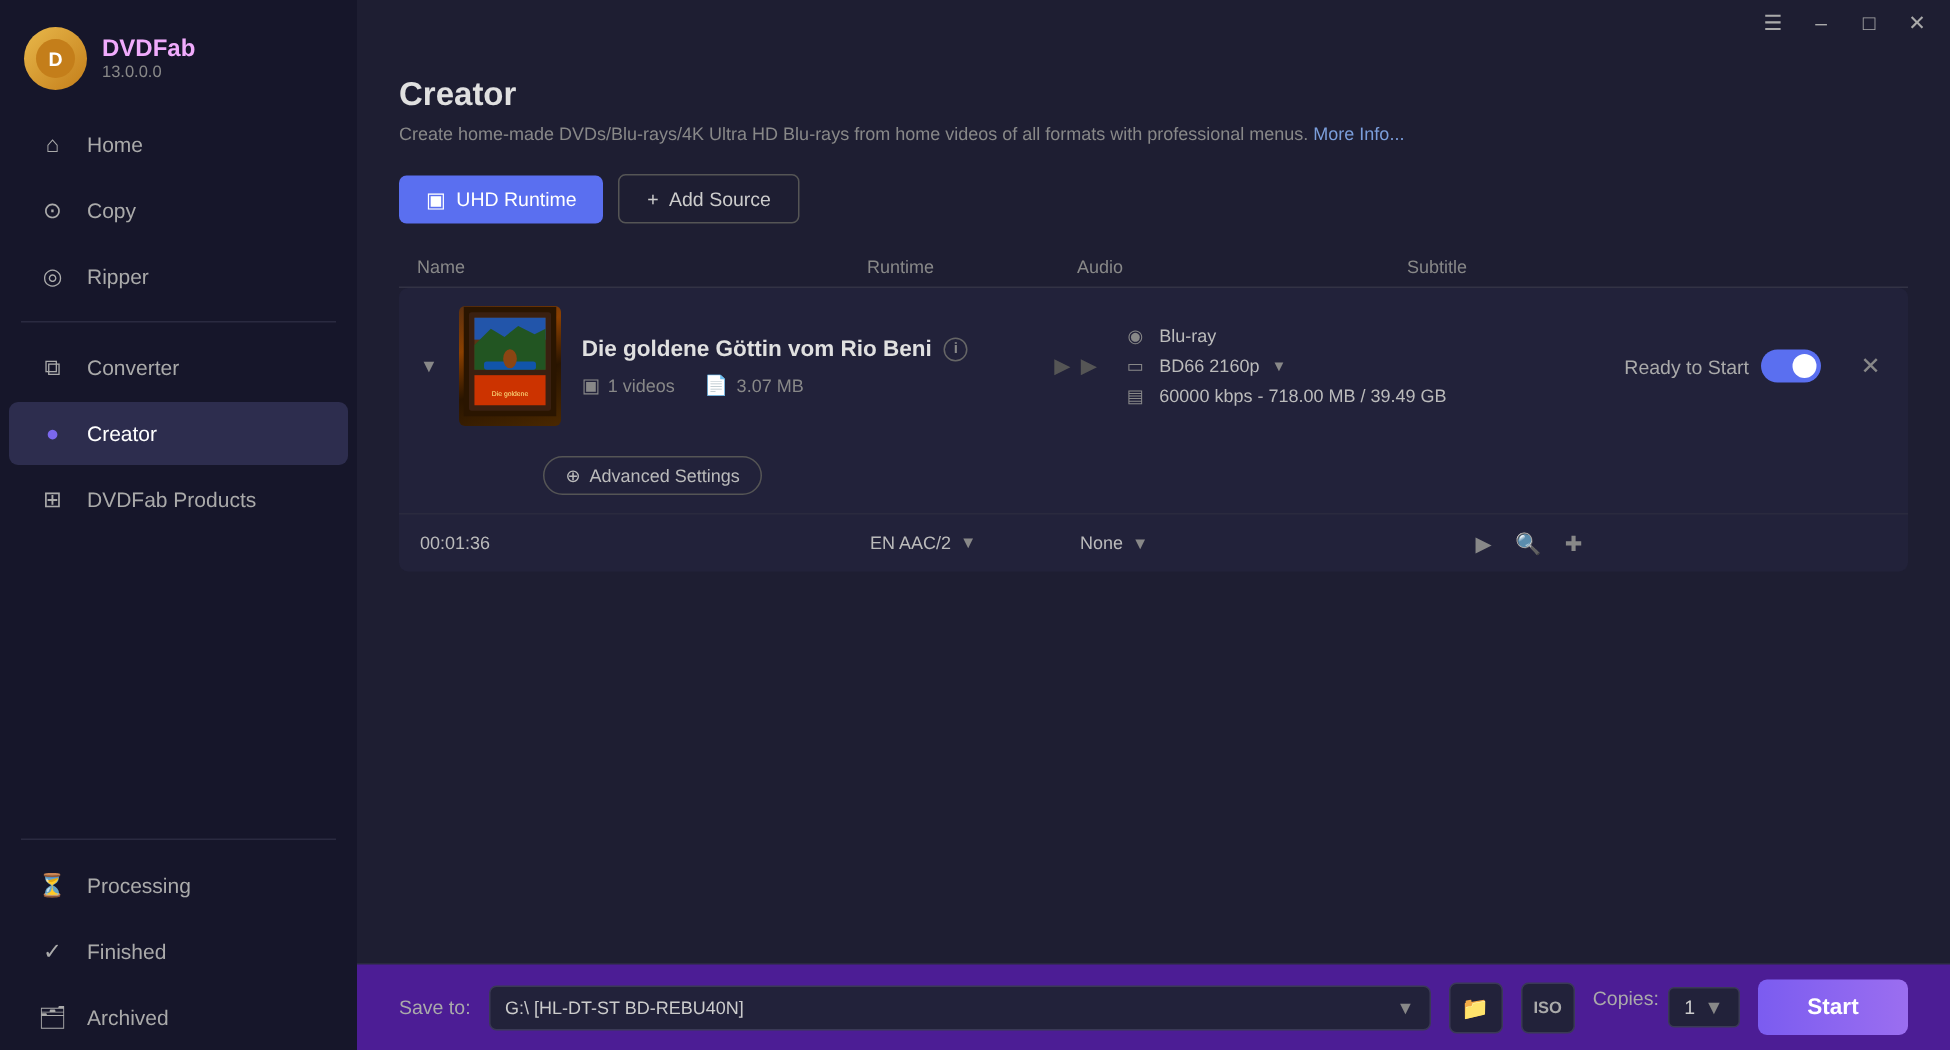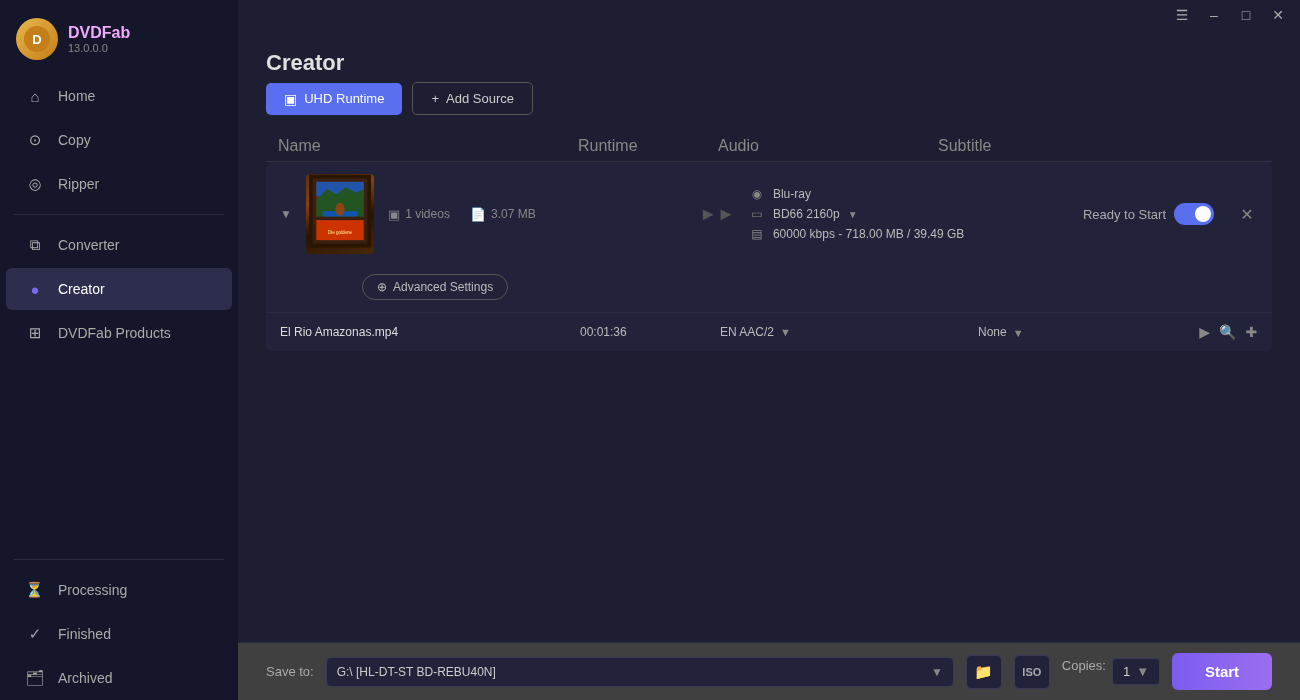--- a/index.html
+++ b/index.html
@@ -189,21 +189,21 @@
       align-items: center;
       gap: 7px;
     }
 
     
     .table-header {
       display: grid;
       grid-template-columns: 300px 140px 220px 200px 1fr;
       border-bottom: 1px solid #333345;
       padding: 6px 12px;
-      font-size: 16px;
+      font-size: 12px;
       color: #888;
       background: #1e1e32;
     }
 
     .file-row {
       background: #22223a;
       border-radius: 6px;
       margin-bottom: 8px;
       overflow: hidden;
     }
@@ -427,21 +427,21 @@
       align-items: center;
       justify-content: center;
       border-radius: 50%;
     }
 
     
     .bottom-bar {
       display: flex;
       align-items: center;
       padding: 10px 28px;
-      background: #404040;
+      background: #4c1d95;
       border-top: 1px solid #2a2a40;
       gap: 12px;
       margin-top: auto;
     }
 
     .save-label {
       font-size: 13px;
       color: #aaa;
       white-space: nowrap;
     }
@@ -594,20 +594,24 @@
 
   <div class="titlebar">
     <button class="titlebar-btn">☰</button>
     <button class="titlebar-btn">–</button>
     <button class="titlebar-btn">□</button>
     <button class="titlebar-btn close">✕</button>
   </div>
 
   <div class="content">
     <h1 class="page-title">Creator</h1>
+    <p class="page-desc">
+      <span>Create home-made DVDs/Blu-rays/4K Ultra HD Blu-rays from home videos of all formats with professional menus.</span>
+      <a href="#">More Info...</a>
+    </p>
 
     <div class="toolbar">
       <button class="btn-primary">
         <span style="font-size:14px;">▣</span>
         <span>UHD Runtime</span>
       </button>
       <button class="btn-secondary">
         <span>+</span>
         <span>Add Source</span>
       </button>
@@ -641,20 +645,24 @@
 
               <ellipse cx="34" cy="38" rx="5" ry="7" fill="#8b4513"></ellipse>
 
               <rect x="8" y="50" width="52" height="22" fill="#cc3300"></rect>
               <text x="34" y="65" text-anchor="middle" font-size="5" fill="#ffee88" font-family="Arial">Die goldene</text>
             </svg>
           </div>
         </div>
 
         <div class="file-info">
+          <div class="file-title">
+            <span>Die goldene Göttin vom Rio Beni</span>
+            <div class="info-icon">i</div>
+          </div>
           <div class="file-meta">
             <div class="meta-item">
               <span style="font-size:13px;">▣</span>
               <span>1 videos</span>
             </div>
             <div class="meta-item">
               <span style="font-size:13px;">📄</span>
               <span>3.07 MB</span>
             </div>
           </div>
@@ -687,21 +695,20 @@
       </div>
 
       <div class="advanced-row">
         <button class="btn-advanced">
           <span>⊕</span>
           <span>Advanced Settings</span>
         </button>
       </div>
 
       <div class="sub-row">
-        <span class="sub-row-filename">El Rio Amazonas.mp4</span>
         <span>00:01:36</span>
         <div class="audio-select">
           <span>EN  AAC/2</span>
           <span class="select-arrow">▼</span>
         </div>
         <div class="subtitle-select">
           <span>None</span>
           <span class="select-arrow">▼</span>
         </div>
         <div class="sub-actions">

